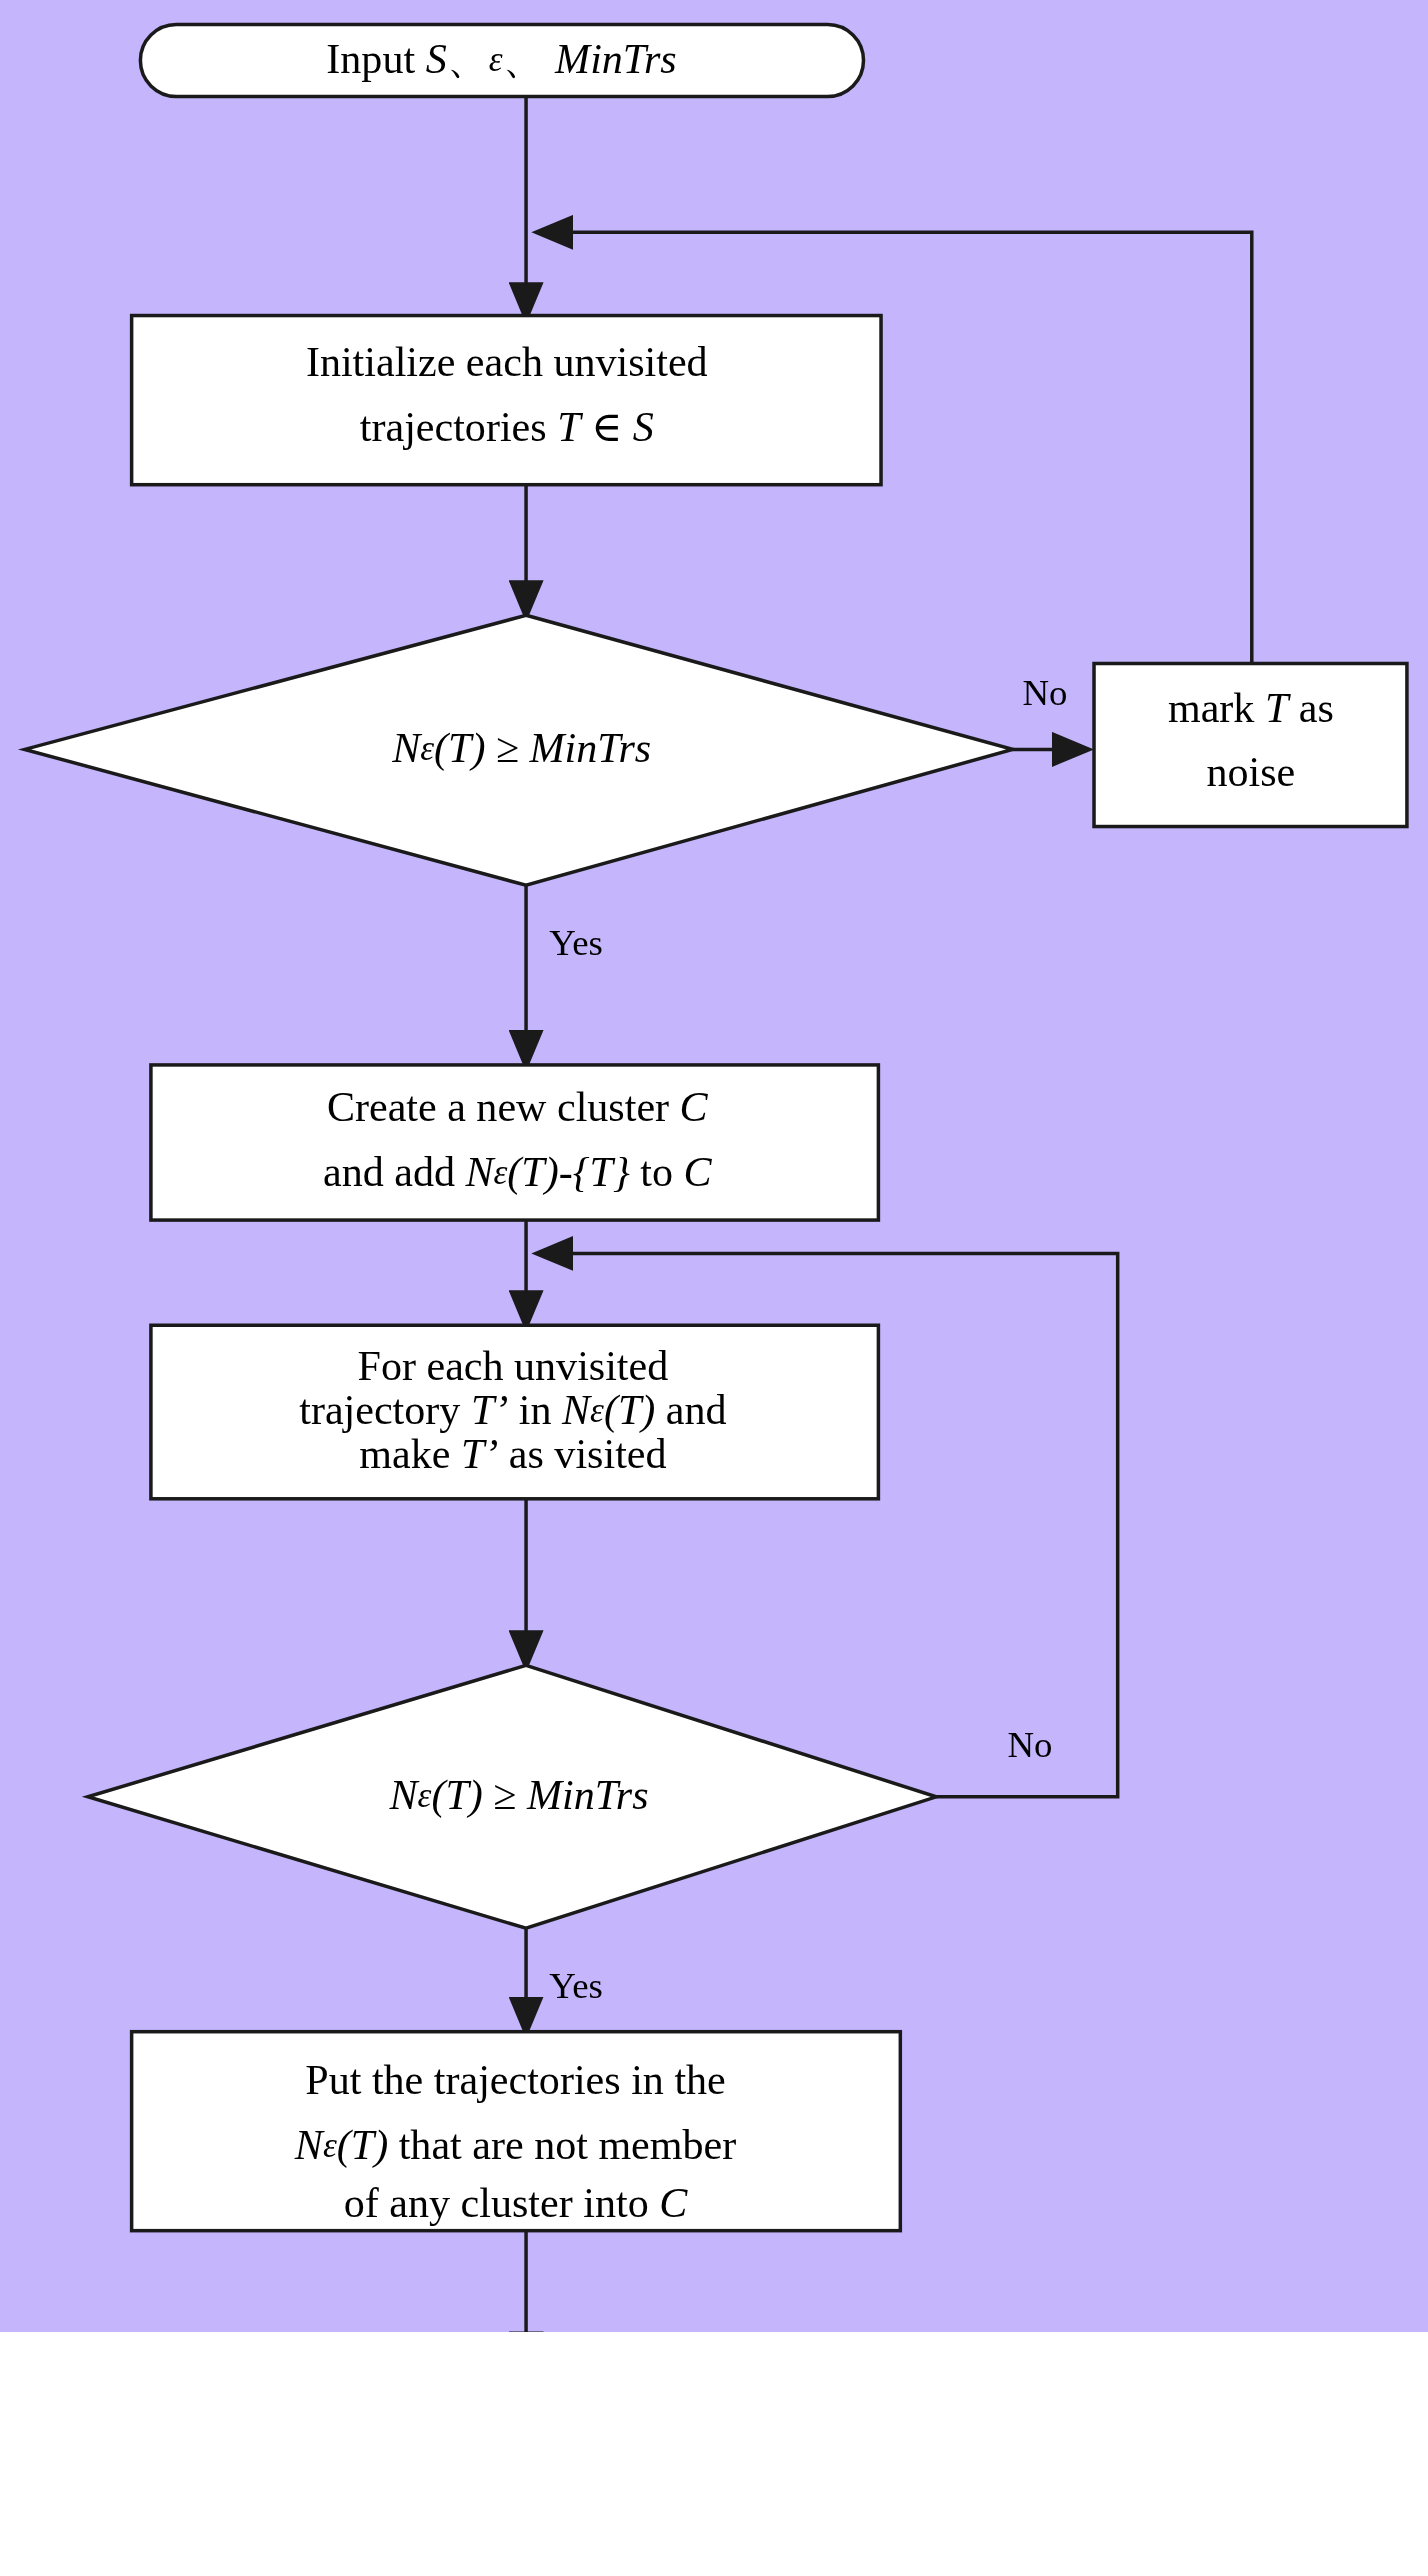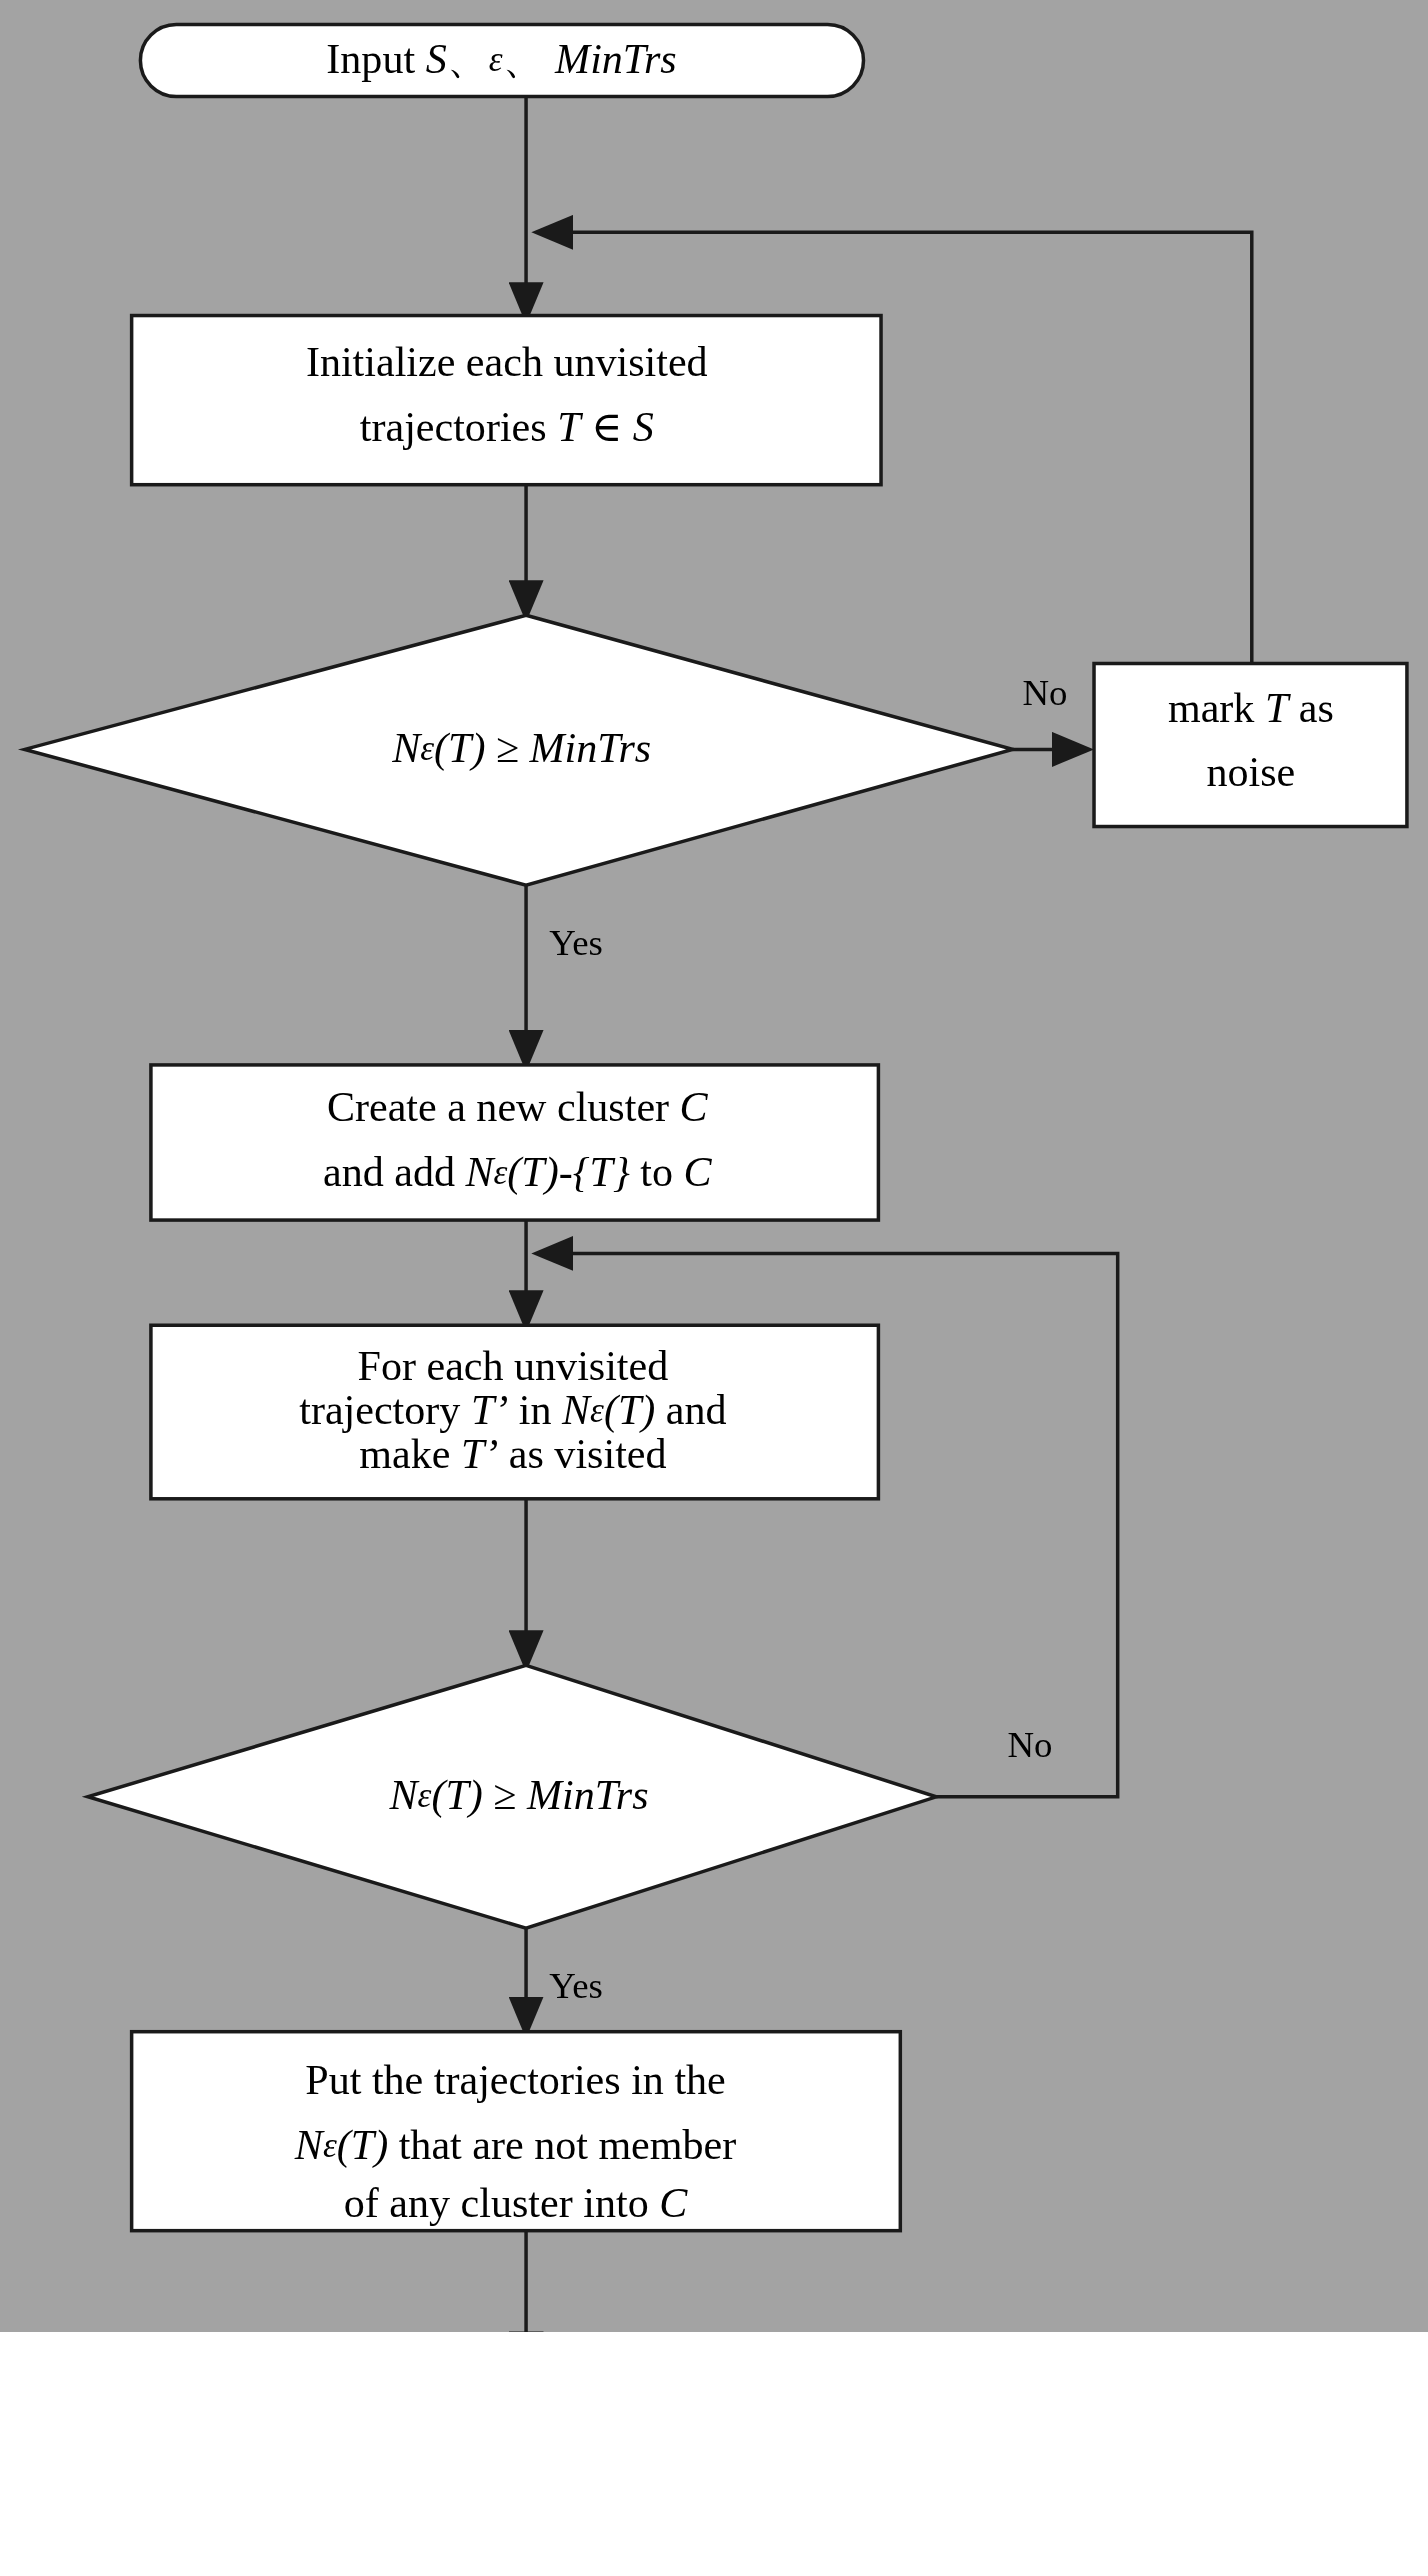--- a/index.html
+++ b/index.html
@@ -8,21 +8,21 @@
     padding: 0;
     background: #ffffff;
   }
   body {
     font-family: "Liberation Serif", "DejaVu Serif", serif;
   }
   #flowchart-root {
     position: relative;
     width: 1429px;
     height: 2332px;
-    background: #a3a3a3;
+    background: #c4b5fd;
     overflow: hidden;
   }
   svg#flow-svg {
     display: block;
     width: 1429px;
     height: 2576px;
   }
   .shape-stroke {
     fill: #ffffff;
     stroke: #1a1a1a;

